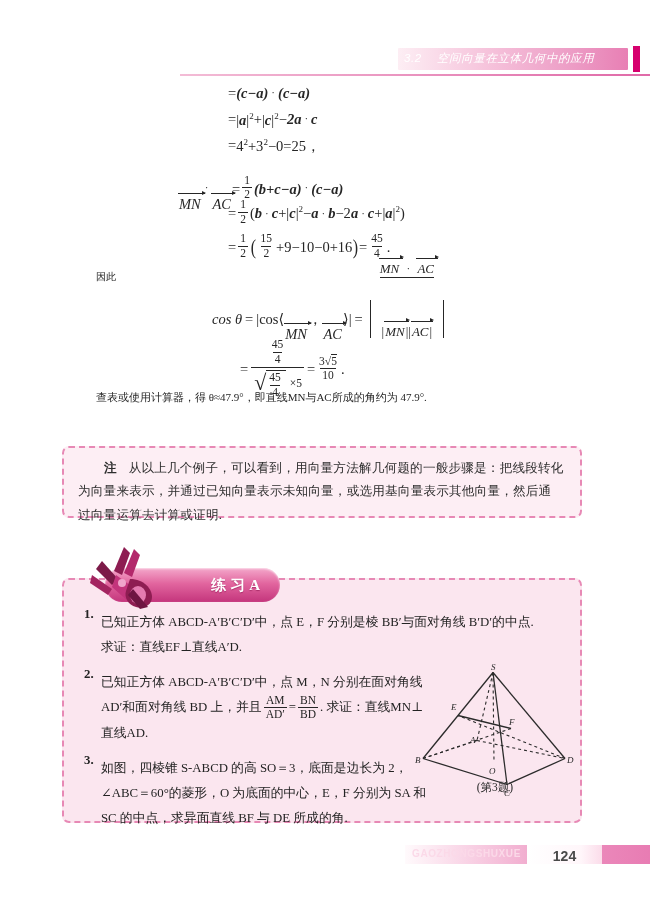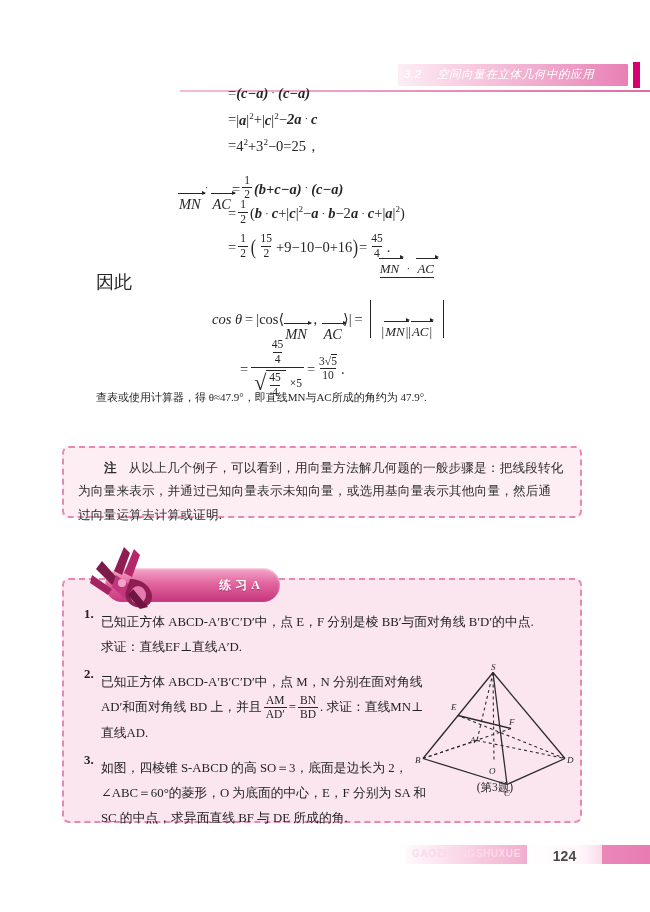--- a/index.html
+++ b/index.html
@@ -7,21 +7,21 @@
     width:650px;height:912px;
     background:#ffffff;
     font-family:"Liberation Serif","DejaVu Serif",serif;
     color:#2b2b2b;
     overflow:hidden;
     position:relative;
   }
   .page{position:relative;width:650px;height:912px;}
 
   
-  .header{position:absolute;left:0;top:64px;width:538px;height:26px;}
+  .header{position:absolute;left:0;top:48px;width:538px;height:26px;}
   .header-band{
     position:absolute;left:398px;top:0;width:230px;height:22px;
     background:linear-gradient(to right,#fdeef4 0%,#f6c4dc 38%,#ec9ac4 78%,#e87fb4 100%);
     border-radius:1px;
   }
   .header-title{
     position:absolute;left:404px;top:3px;width:222px;
     font-family:"Liberation Sans","DejaVu Sans",sans-serif;
     font-style:italic;font-size:11.5px;color:#ffffff;letter-spacing:.6px;
     white-space:nowrap;
@@ -70,21 +70,21 @@
   
   .sqrt{display:inline-flex;align-items:stretch;position:relative;margin:0 1px;}
   .sqrt .radical{font-size:22px;line-height:.9;position:relative;top:3px;}
   .sqrt .body{border-top:1px solid #262626;padding:1px 3px 0 1px;display:flex;align-items:center;}
 
   
   .vbar{display:inline-block;width:1px;background:#262626;margin:0 4px;align-self:stretch;}
 
   .cnline{
     font-family:"Liberation Serif","DejaVu Serif",serif;
-    font-size:18px;color:#262626;
+    font-size:10px;color:#262626;
   }
 
   
   .note{
     position:absolute;left:62px;top:446px;width:520px;height:72px;
     background:#fdeef4;
     border:2px dashed #e789b5;
     border-radius:7px;
     box-sizing:border-box;
     padding:9px 16px 0 14px;
@@ -106,21 +106,21 @@
   .ex-banner{
     position:absolute;left:105px;top:568px;width:175px;height:34px;
     border-radius:17px;
     background:linear-gradient(to bottom,#f4a8cb 0%,#e2669f 45%,#c4357c 100%);
     box-shadow:inset 0 1px 2px rgba(255,255,255,.65);
   }
   .ex-banner-label{
     position:absolute;left:0;top:0;width:175px;height:34px;
     display:flex;align-items:center;justify-content:flex-end;
     padding-right:16px;box-sizing:border-box;
-    color:#ffffff;font-weight:bold;font-size:12px;letter-spacing:4px;
+    color:#ffffff;font-weight:bold;font-size:15px;letter-spacing:4px;
     font-family:"Liberation Serif","DejaVu Serif",serif;
     text-shadow:0 1px 1px rgba(120,0,60,.45);
   }
   .quill{position:absolute;left:78px;top:545px;width:110px;height:66px;}
 
   
   .ex-list{
     position:absolute;left:84px;top:602px;width:350px;
     font-size:12.8px;line-height:1.95;color:#232323;
   }

